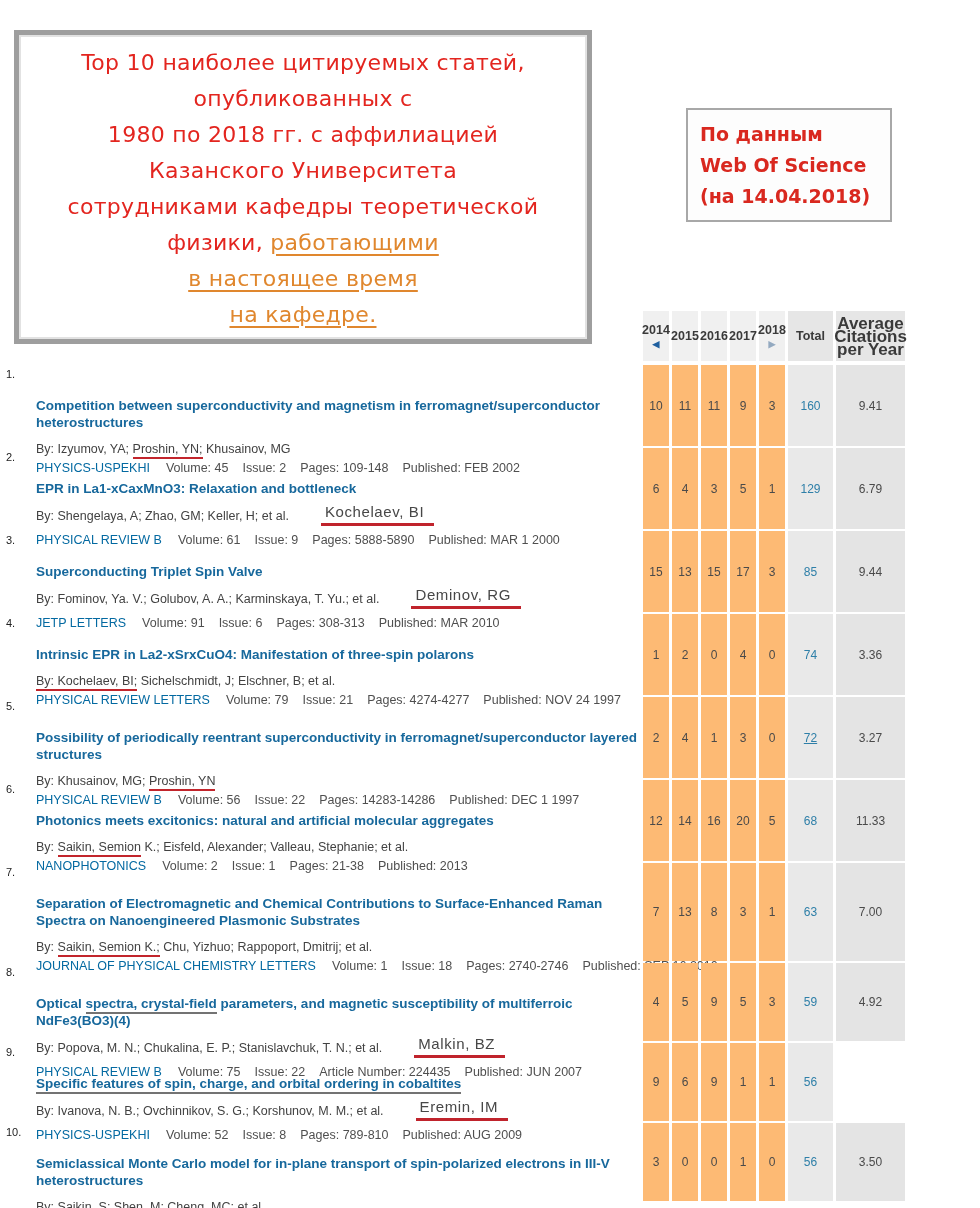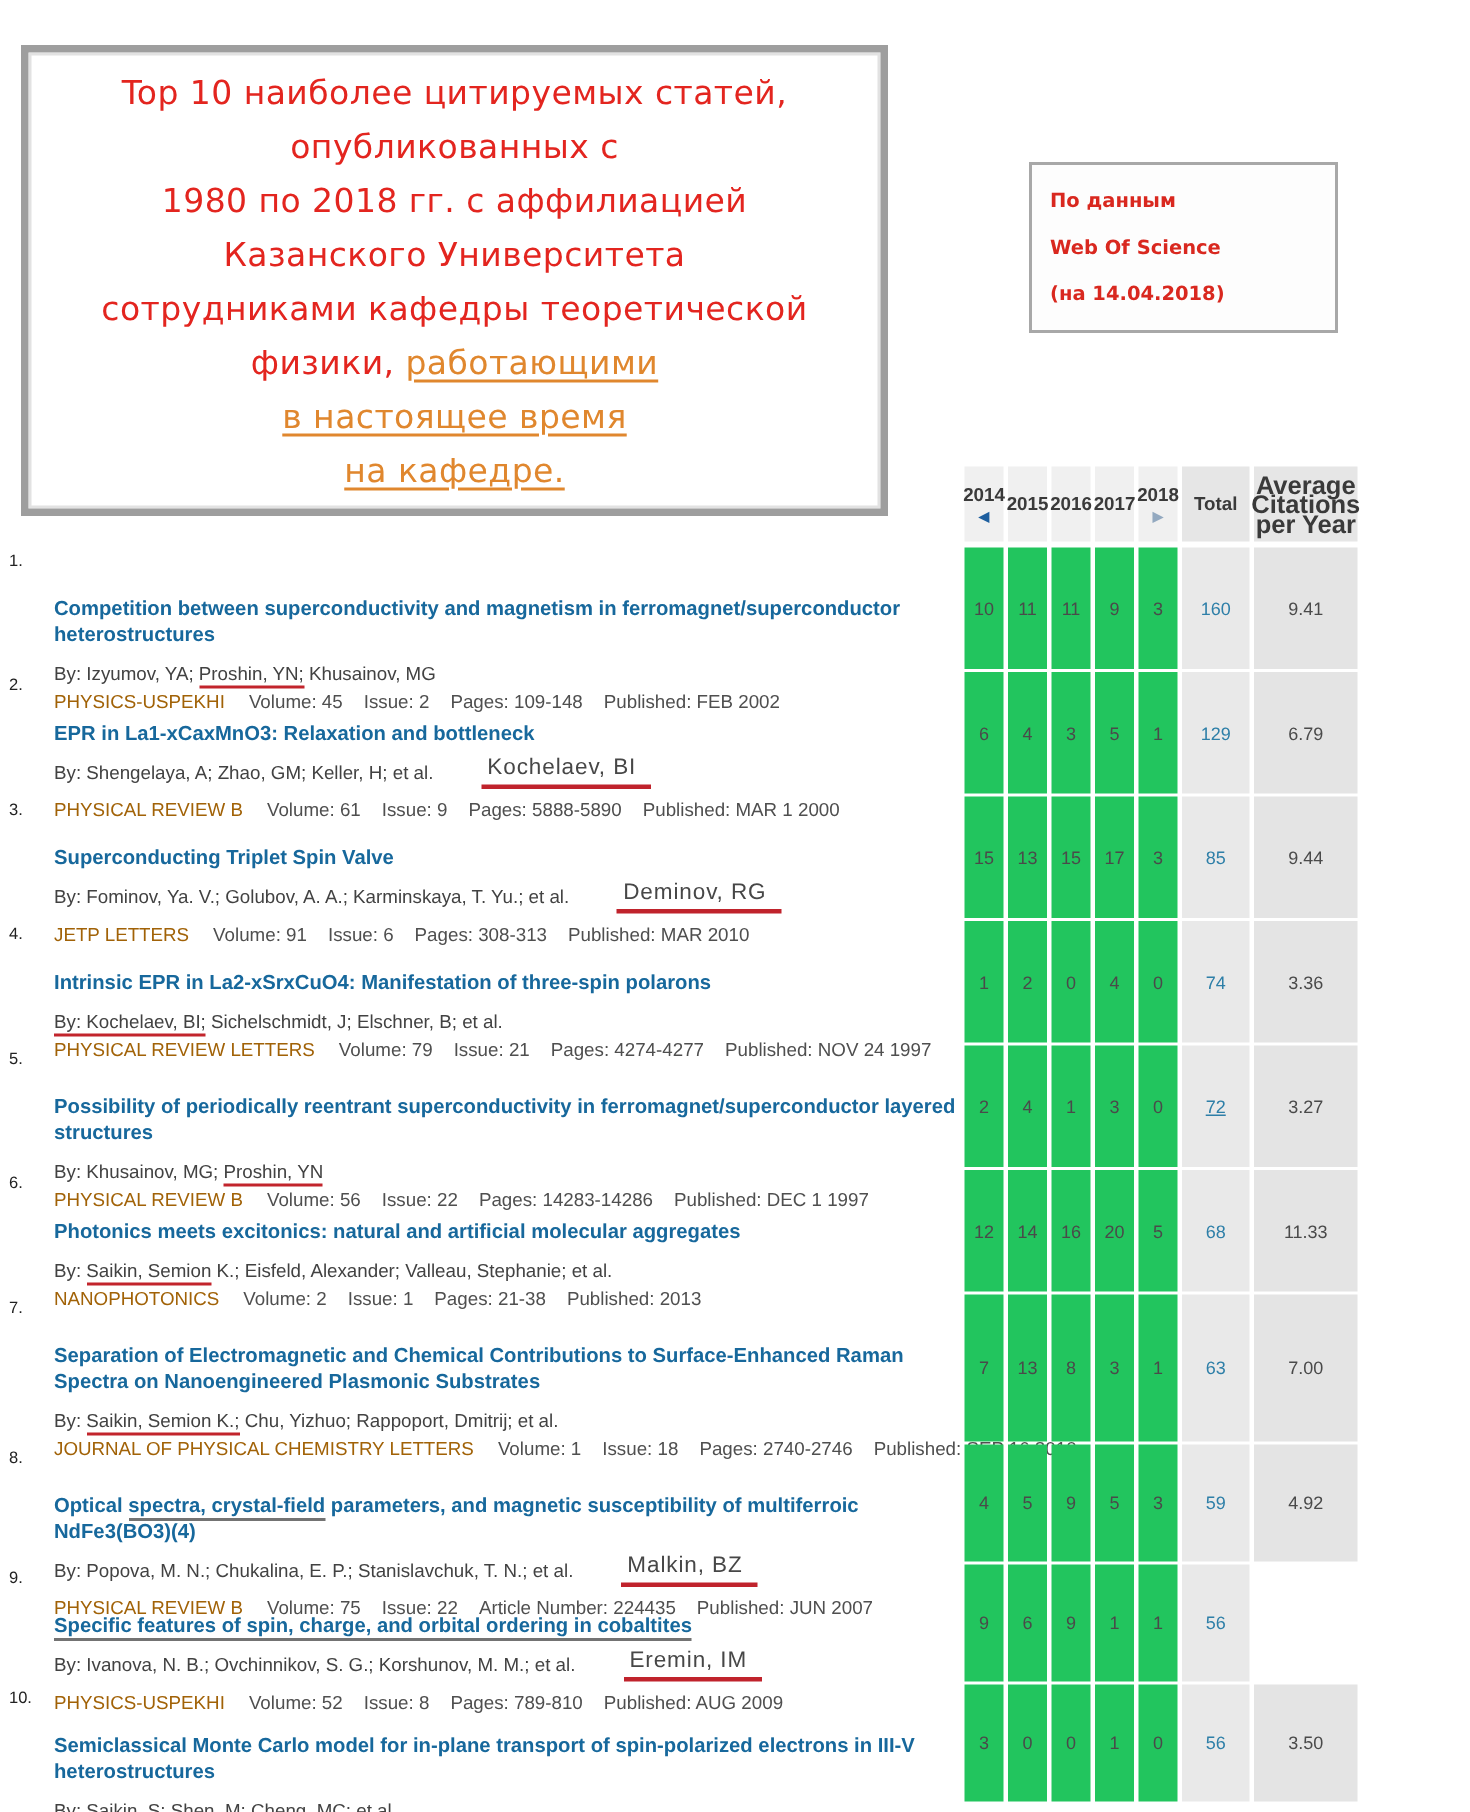--- a/index.html
+++ b/index.html
@@ -23,21 +23,21 @@
     color:#e0872e;text-decoration:underline;
     text-decoration-thickness:2px;text-underline-offset:4px;
   }
   
   .info-box{
     position:absolute;left:686px;top:108px;width:178px;height:92px;
     border:2px solid #a8a8a8;background:#fdfdfd;padding:9px 12px;
   }
   .ib-line{
     font-family:"DejaVu Sans", sans-serif;font-weight:bold;
-    font-size:13px;line-height:31px;color:#d9281f;white-space:nowrap;
+    font-size:19px;line-height:31px;color:#d9281f;white-space:nowrap;
   }
   
   .pub-list{position:absolute;left:6px;top:364px;width:648px;}
   .pub-slot{display:flex;height:83px;box-sizing:border-box;}
   .pub-slot:nth-child(7){height:100px;}
   .pub-slot:nth-child(n+8){height:80px;}
   .pub-num{width:30px;flex:none;font-size:11px;color:#222;padding-top:4px;}
   .pub-body{flex:1;min-width:0;padding-right:4px;margin-top:32px;}
   .pub-title{
     font-size:13.5px;font-weight:bold;color:#17689c;
@@ -45,21 +45,21 @@
   }
   .tu{border-bottom:2px solid #737373;padding-bottom:1px;}
   .pub-authors{font-size:12.5px;color:#424242;margin-bottom:4px;line-height:16px;}
   .au{border-bottom:2px solid #c2252c;padding-bottom:1px;}
   .annot{
     display:inline-block;margin-left:32px;font-size:15px;color:#474747;
     border-bottom:3px solid #c0232c;padding:0 10px 3px 4px;
     letter-spacing:0.6px;position:relative;top:-3px;white-space:nowrap;
   }
   .pub-journal{font-size:12.5px;color:#4f4f4f;white-space:nowrap;}
-  .jname{color:#a16207;margin-right:16px;}
+  .jname{color:#0369a1;margin-right:16px;}
   .jseg{margin-right:14px;}
   
   .cite-table{position:absolute;left:643px;top:311px;width:330px;}
   .thead{display:flex;gap:3px;height:50px;margin-bottom:4px;}
   .th{
     background:#f0f0f0;display:flex;flex-direction:column;
     align-items:center;justify-content:center;
     font-weight:bold;color:#3a3a3a;font-size:12.5px;
   }
   .c-year{width:26px;}
@@ -70,21 +70,21 @@
   .arrow-left{color:#1e5f9f;}
   .arrow-right{color:#93a9c0;}
   .avg-line{display:block;font-size:17px;line-height:13px;text-align:center;}
   .trow{display:flex;gap:3px;height:83px;box-sizing:border-box;padding-bottom:2px;}
   .trow:nth-child(7){height:100px;}
   .trow:nth-child(n+8){height:80px;}
   .td{
     display:flex;align-items:center;justify-content:center;
     font-size:12px;color:#4a4a4a;
   }
-  .td.c-year{background:#22c55e;}
+  .td.c-year{background:#fdba74;}
   .td.c-total{background:#e9e9e9;}
   .td.c-avg{background:#e4e4e4;}
   .total-link{color:#2e7fa8;cursor:pointer;}
   .total-link.ul{text-decoration:underline;}
 </style>
 </head>
 <body>
 
 <div class="title-box">
   <div id="tb-lines">

